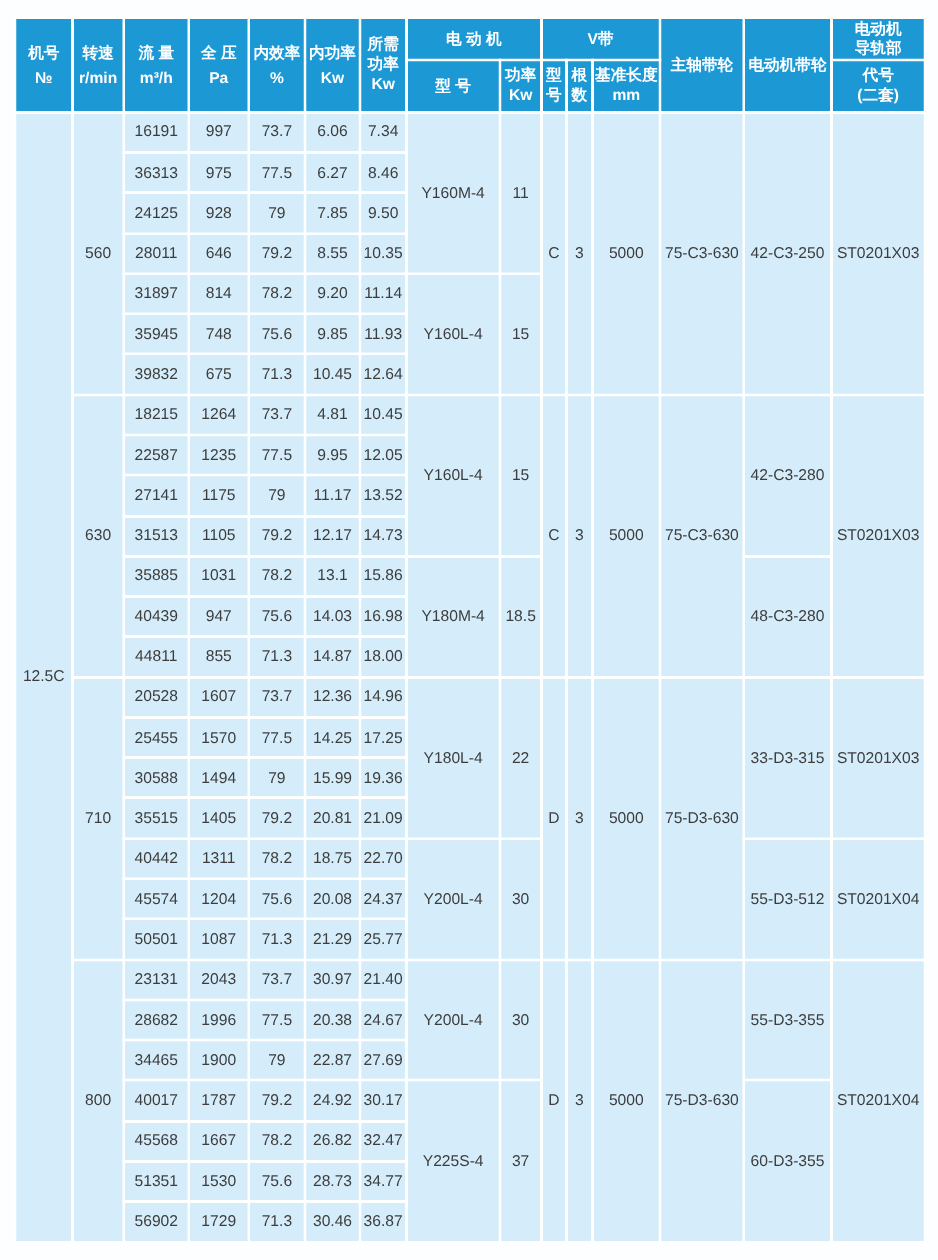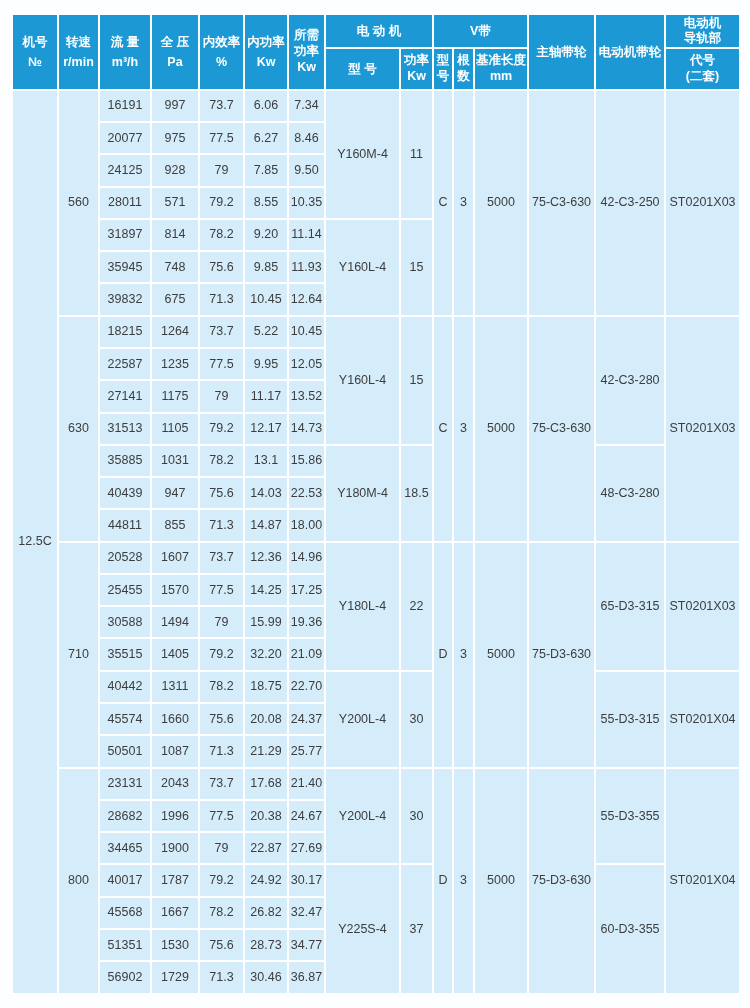--- a/index.html
+++ b/index.html
@@ -130,36 +130,36 @@
     <td rowspan="4">Y160M-4</td>
     <td rowspan="4">11</td>
     <td rowspan="7">C</td>
     <td rowspan="7">3</td>
     <td rowspan="7">5000</td>
     <td rowspan="7">75-C3-630</td>
     <td rowspan="7">42-C3-250</td>
     <td rowspan="7">ST0201X03</td>
   </tr>
   <tr class="dr">
-    <td>20077</td>
+    <td>36313</td>
     <td>975</td>
     <td>77.5</td>
     <td>6.27</td>
     <td>8.46</td>
   </tr>
   <tr class="dr">
     <td>24125</td>
     <td>928</td>
     <td>79</td>
     <td>7.85</td>
     <td>9.50</td>
   </tr>
   <tr class="dr">
     <td>28011</td>
-    <td>571</td>
+    <td>646</td>
     <td>79.2</td>
     <td>8.55</td>
     <td>10.35</td>
   </tr>
   <tr class="dr">
     <td>31897</td>
     <td>814</td>
     <td>78.2</td>
     <td>9.20</td>
     <td>11.14</td>
@@ -179,21 +179,21 @@
     <td>71.3</td>
     <td>10.45</td>
     <td>12.64</td>
   </tr>
 
   <tr class="dr">
     <td rowspan="7">630</td>
     <td>18215</td>
     <td>1264</td>
     <td>73.7</td>
-    <td>5.22</td>
+    <td>4.81</td>
     <td>10.45</td>
     <td rowspan="4">Y160L-4</td>
     <td rowspan="4">15</td>
     <td rowspan="7">C</td>
     <td rowspan="7">3</td>
     <td rowspan="7">5000</td>
     <td rowspan="7">75-C3-630</td>
     <td rowspan="4">42-C3-280</td>
     <td rowspan="7">ST0201X03</td>
   </tr>
@@ -226,21 +226,21 @@
     <td>15.86</td>
     <td rowspan="3">Y180M-4</td>
     <td rowspan="3">18.5</td>
     <td rowspan="3">48-C3-280</td>
   </tr>
   <tr class="dr">
     <td>40439</td>
     <td>947</td>
     <td>75.6</td>
     <td>14.03</td>
-    <td>22.53</td>
+    <td>16.98</td>
   </tr>
   <tr class="dr">
     <td>44811</td>
     <td>855</td>
     <td>71.3</td>
     <td>14.87</td>
     <td>18.00</td>
   </tr>
 
   <tr class="dr">
@@ -249,76 +249,76 @@
     <td>1607</td>
     <td>73.7</td>
     <td>12.36</td>
     <td>14.96</td>
     <td rowspan="4">Y180L-4</td>
     <td rowspan="4">22</td>
     <td rowspan="7">D</td>
     <td rowspan="7">3</td>
     <td rowspan="7">5000</td>
     <td rowspan="7">75-D3-630</td>
-    <td rowspan="4">65-D3-315</td>
+    <td rowspan="4">33-D3-315</td>
     <td rowspan="4">ST0201X03</td>
   </tr>
   <tr class="dr">
     <td>25455</td>
     <td>1570</td>
     <td>77.5</td>
     <td>14.25</td>
     <td>17.25</td>
   </tr>
   <tr class="dr">
     <td>30588</td>
     <td>1494</td>
     <td>79</td>
     <td>15.99</td>
     <td>19.36</td>
   </tr>
   <tr class="dr">
     <td>35515</td>
     <td>1405</td>
     <td>79.2</td>
-    <td>32.20</td>
+    <td>20.81</td>
     <td>21.09</td>
   </tr>
   <tr class="dr">
     <td>40442</td>
     <td>1311</td>
     <td>78.2</td>
     <td>18.75</td>
     <td>22.70</td>
     <td rowspan="3">Y200L-4</td>
     <td rowspan="3">30</td>
-    <td rowspan="3">55-D3-315</td>
+    <td rowspan="3">55-D3-512</td>
     <td rowspan="3">ST0201X04</td>
   </tr>
   <tr class="dr">
     <td>45574</td>
-    <td>1660</td>
+    <td>1204</td>
     <td>75.6</td>
     <td>20.08</td>
     <td>24.37</td>
   </tr>
   <tr class="dr">
     <td>50501</td>
     <td>1087</td>
     <td>71.3</td>
     <td>21.29</td>
     <td>25.77</td>
   </tr>
 
   <tr class="dr">
     <td rowspan="7">800</td>
     <td>23131</td>
     <td>2043</td>
     <td>73.7</td>
-    <td>17.68</td>
+    <td>30.97</td>
     <td>21.40</td>
     <td rowspan="3">Y200L-4</td>
     <td rowspan="3">30</td>
     <td rowspan="7">D</td>
     <td rowspan="7">3</td>
     <td rowspan="7">5000</td>
     <td rowspan="7">75-D3-630</td>
     <td rowspan="3">55-D3-355</td>
     <td rowspan="7">ST0201X04</td>
   </tr>

